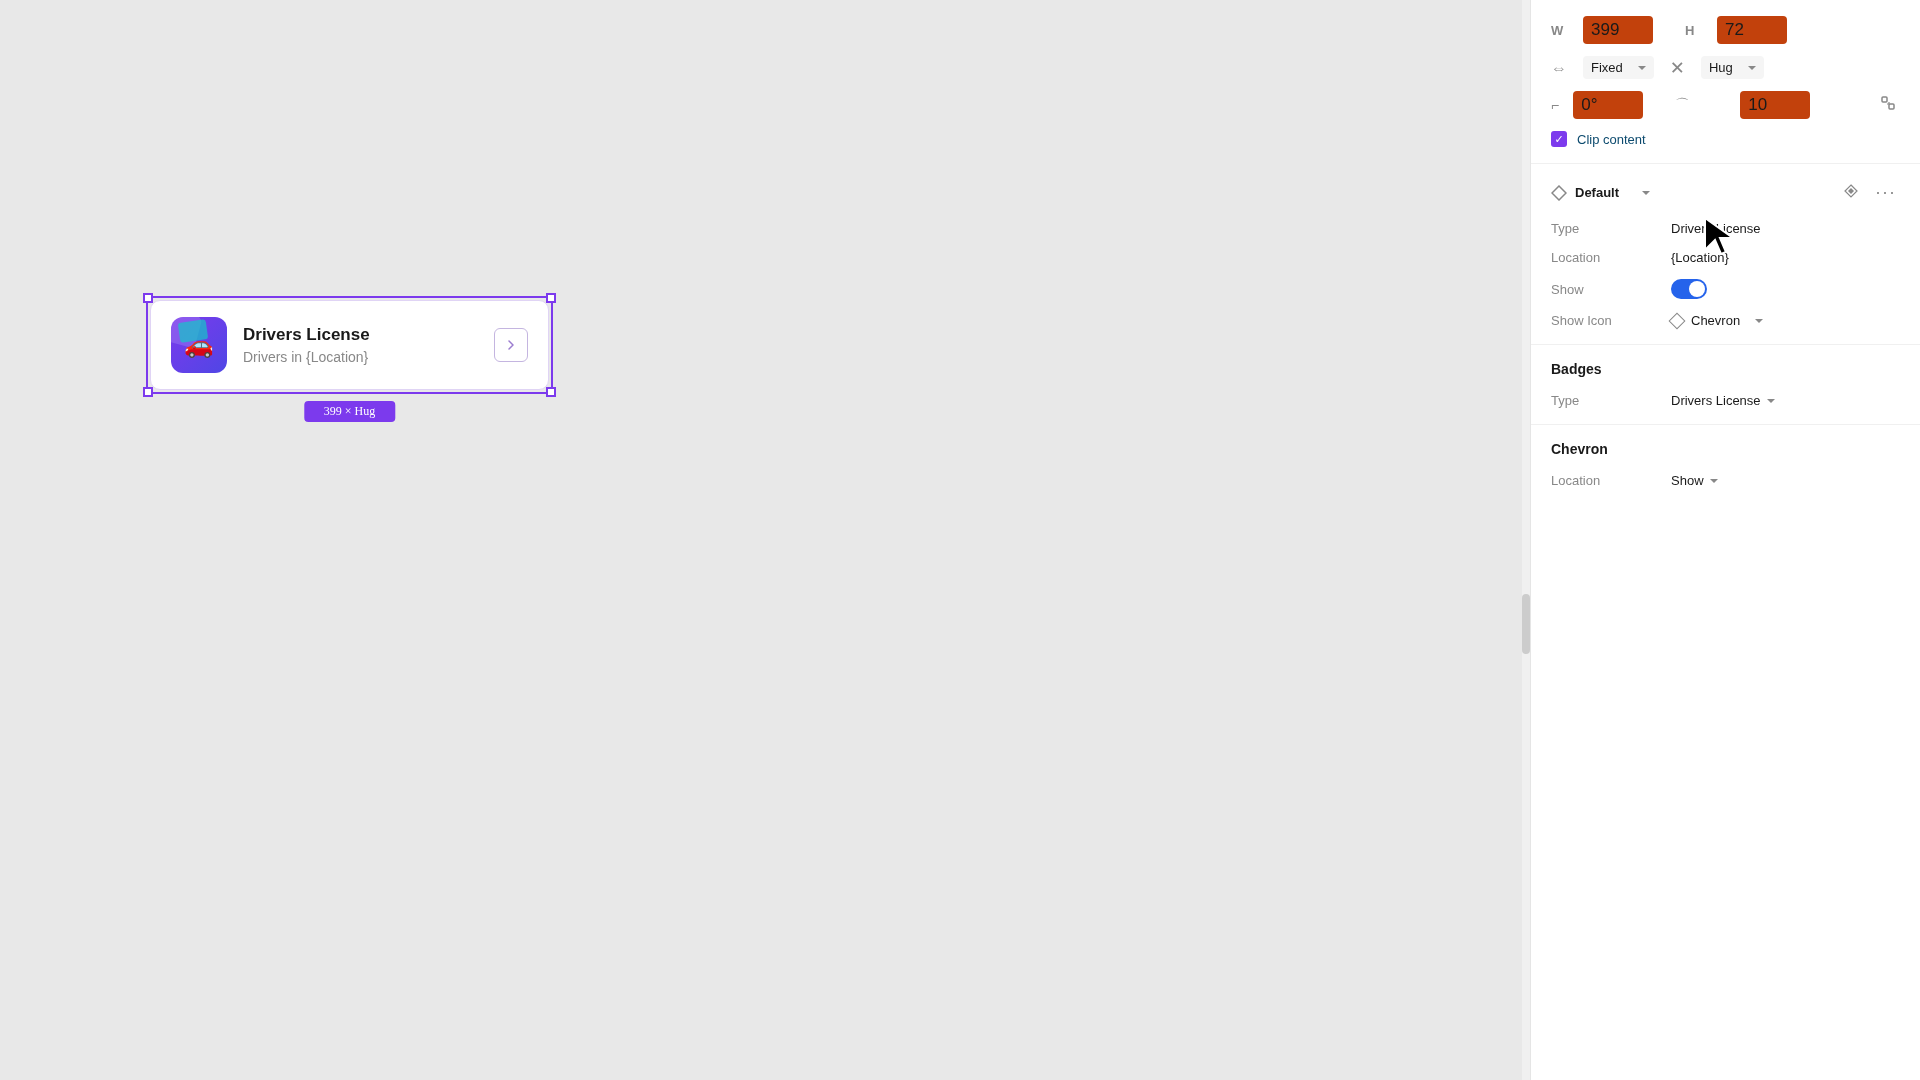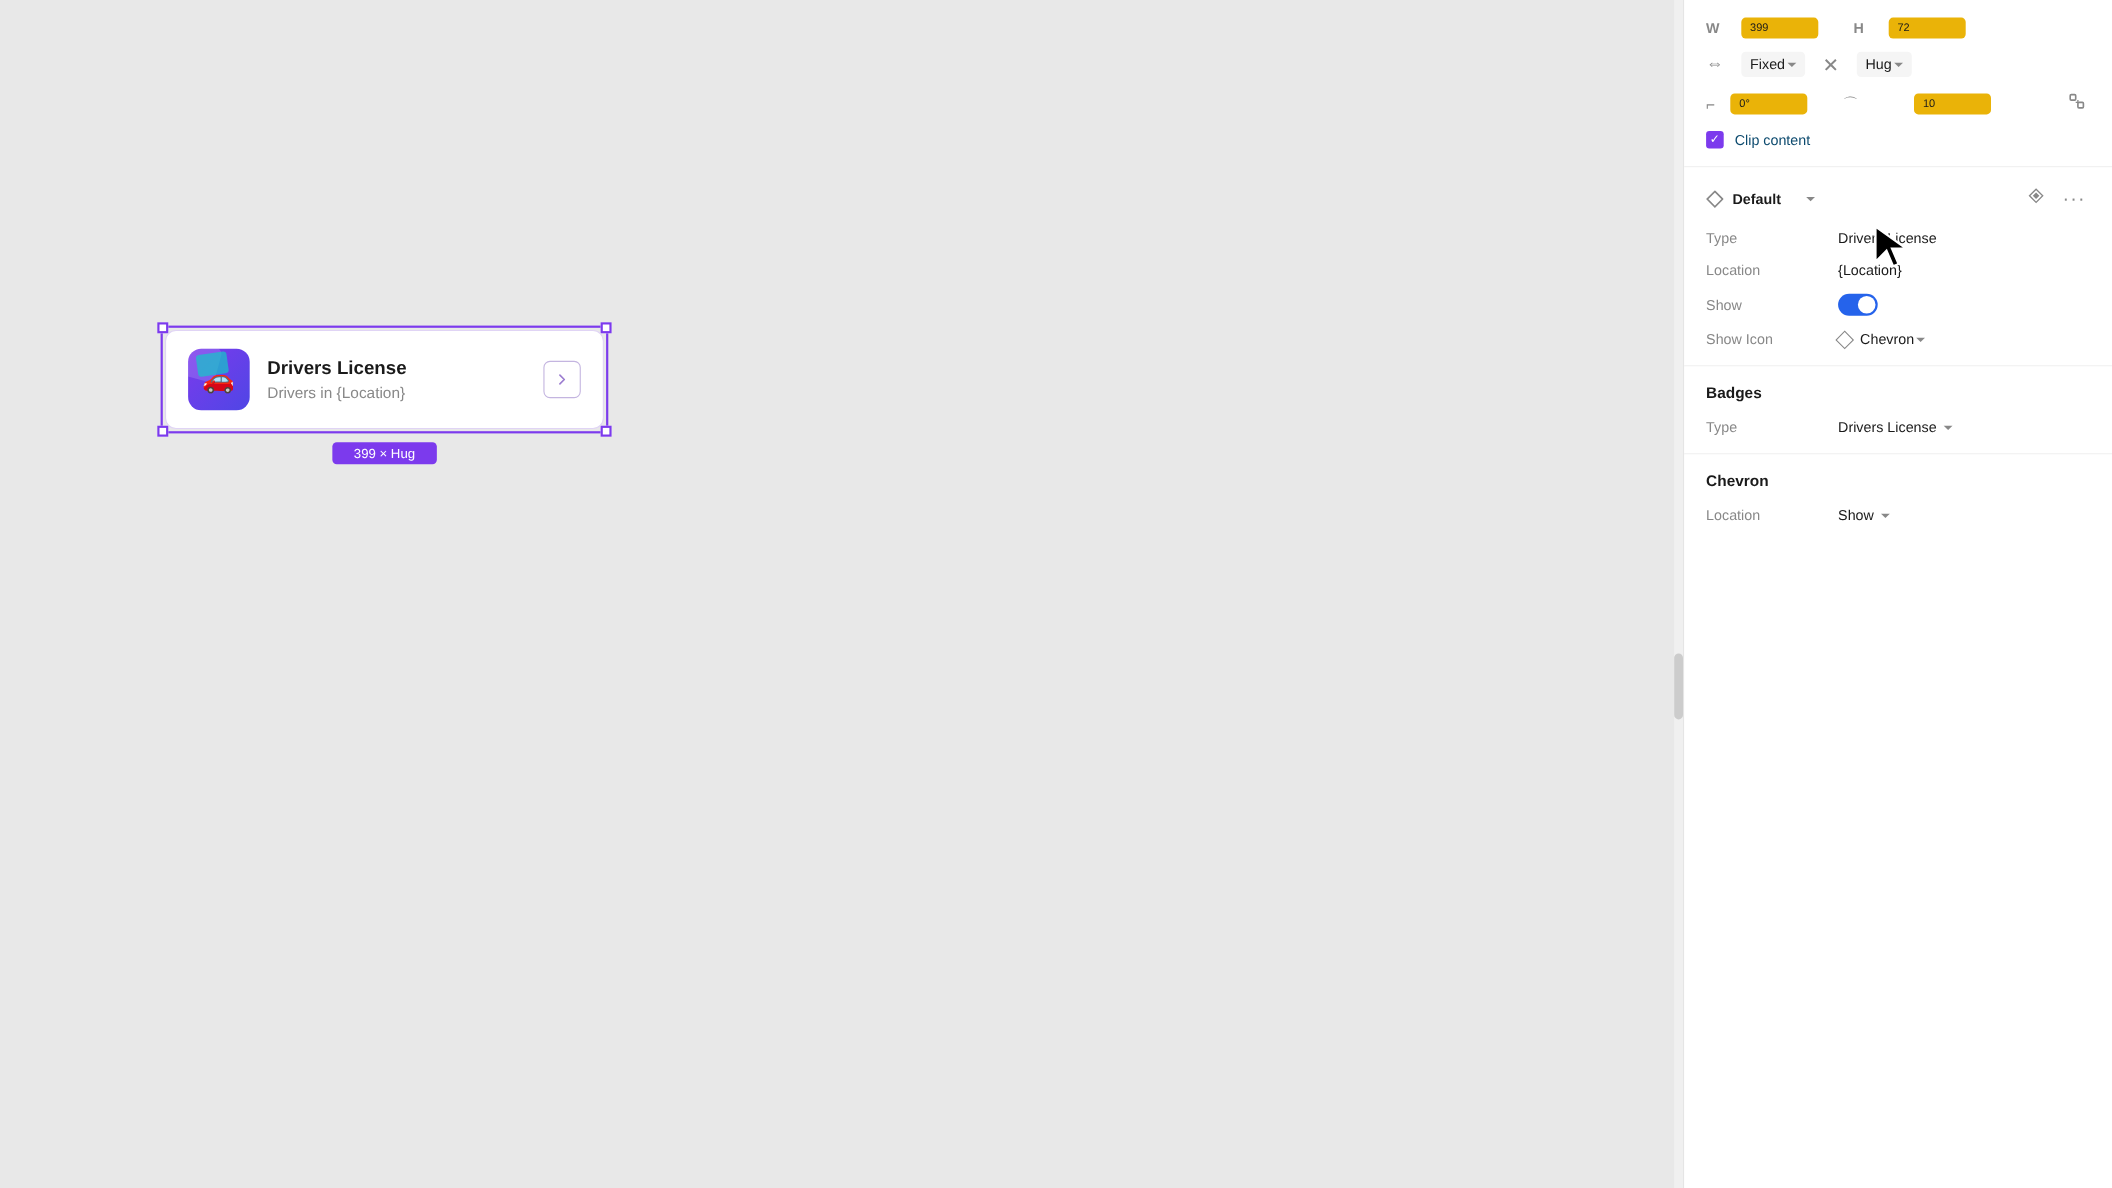--- a/index.html
+++ b/index.html
@@ -126,20 +126,21 @@
       position: absolute;
       bottom: -32px;
       left: 50%;
       transform: translateX(-50%);
       background: #7c3aed;
       color: white;
       font-size: 12px;
       padding: 3px 20px;
       border-radius: 4px;
       white-space: nowrap;
+      font-family: Liberation Serif, serif;
     }
 
     
     .right-panel {
       width: 390px;
       background: #ffffff;
       border-left: 1px solid #e5e5e5;
       display: flex;
       flex-direction: column;
       overflow-y: auto;
@@ -163,33 +164,33 @@
 
     .prop-label {
       color: #888;
       font-size: 13px;
       min-width: 24px;
       display: flex;
       align-items: center;
     }
 
     .prop-input {
-      background: #eab308;
+      background: #c2410c;
       border: none;
       border-radius: 4px;
       padding: 4px 8px;
-      font-size: 10px;
+      font-size: 17px;
       color: #1a1a1a;
       width: 70px;
     }
 
     .dropdown-btn {
       display: flex;
       align-items: center;
-      gap: 0;
+      gap: 13px;
       background: #f5f5f5;
       border: none;
       border-radius: 4px;
       padding: 4px 8px;
       font-size: 13px;
       cursor: pointer;
       color: #1a1a1a;
     }
 
     .chevron-down {

